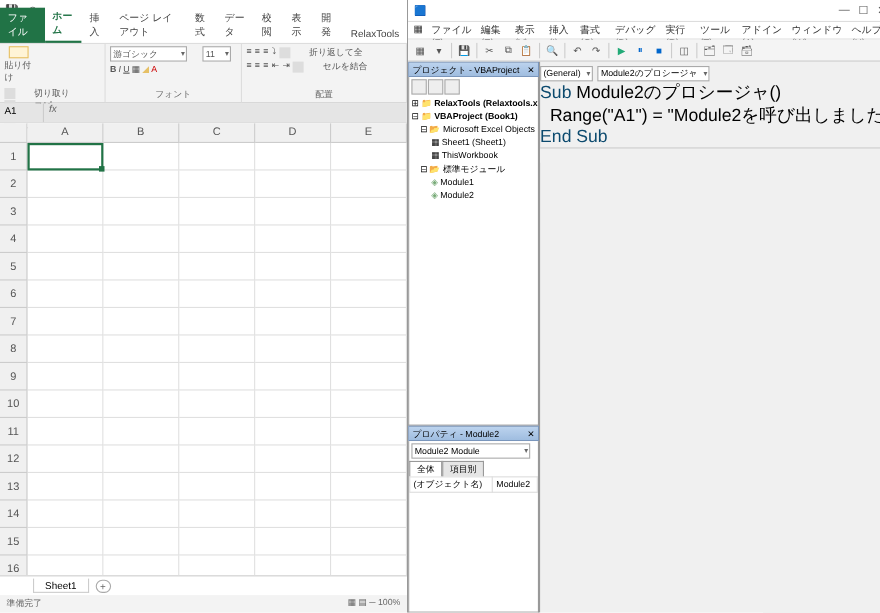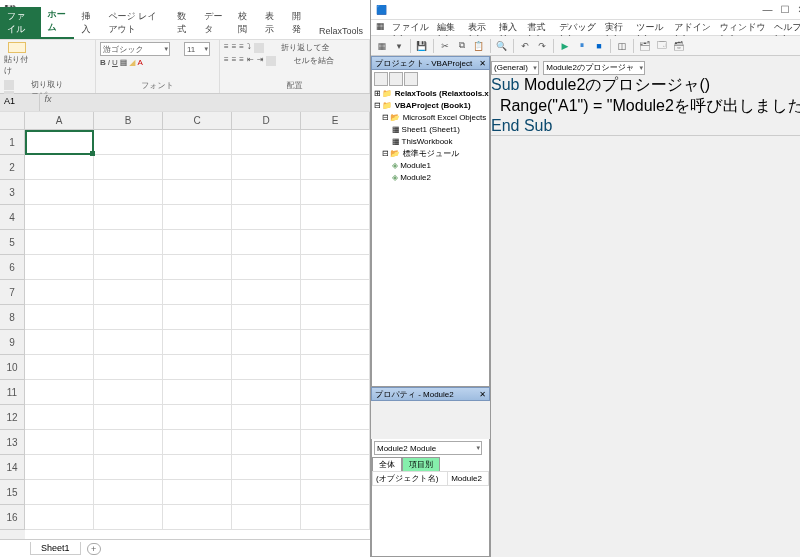--- a/index.html
+++ b/index.html
@@ -56,25 +56,25 @@
   .vbe .left { width:120px; display:flex; flex-direction:column; border-right:1px solid #999;}
   .panel-title { height:14px; background:linear-gradient(#bcd3ee,#9fbde0); font-size:8px; padding:1px 3px; color:#000; border:1px solid #7a96bc; display:flex; align-items:center;}
   .panel-title .x { margin-left:auto; font-size:8px;}
   .project { flex:1; background:#fff; font-size:8px; color:#000; padding:2px; overflow:hidden; border:1px solid #999; border-top:none;}
   .project .btns { display:flex; gap:1px; margin-bottom:2px;}
   .project .btns div { width:14px; height:14px; border:1px solid #aaa; background:#eee;}
   .tree { line-height:12px;}
   .tree .n { white-space:nowrap; display:flex; align-items:center; gap:2px;}
   .tree .ind1 { padding-left:8px;} .tree .ind2 { padding-left:18px;}
   .fold { color:#c0a030;} .proj { font-weight:bold;}
-  .props { height:170px; display:flex; flex-direction:column;gap:38px;}
+  .props { height:170px; display:flex; flex-direction:column;}
   .props .body2 { flex:1; background:#fff; border:1px solid #999; border-top:none; font-size:8px;}
   .props .combo2 { margin:2px; }
   .props .ptabs { display:flex; font-size:8px;}
-  .props .ptab { padding:1px 6px; border:1px solid #999; background:#86efac; border-bottom:none;}
+  .props .ptab { padding:1px 6px; border:1px solid #999; background:#e5e5e5; border-bottom:none;}
   .props .ptab:first-child { background:#fff;}
   .props table { width:100%; font-size:8px; border-collapse:collapse;}
   .props td { border:1px solid #ddd; padding:1px 3px;}
   .kw { color:#0c4a6e;}
   .vbe .right { flex:1; position:relative; display:flex; flex-direction:column;}
   .scroll-h { height:14px; background:#f0f0f0; border-top:1px solid #ccc;}
 </style>
 </head>
 <body>
 
@@ -316,20 +316,24 @@
             <div class="cell"></div>
             <div class="cell"></div>
           </div>
         </div>
     </div>
   </div>
   <div class="sheettabs">
     <div class="sheettab">Sheet1</div>
     <div class="sheettab add">+</div>
   </div>
+  <div class="status">
+    <span>準備完了</span>
+    <span>▦ ▤ ─ 100%</span>
+  </div>
 </div>
 
 <div class="vbe">
   <div class="titlebar">
     <span class="ic">🟦</span>
     <div class="winbtns">
       <span>—</span>
       <span>☐</span>
       <span>✕</span>
     </div>

